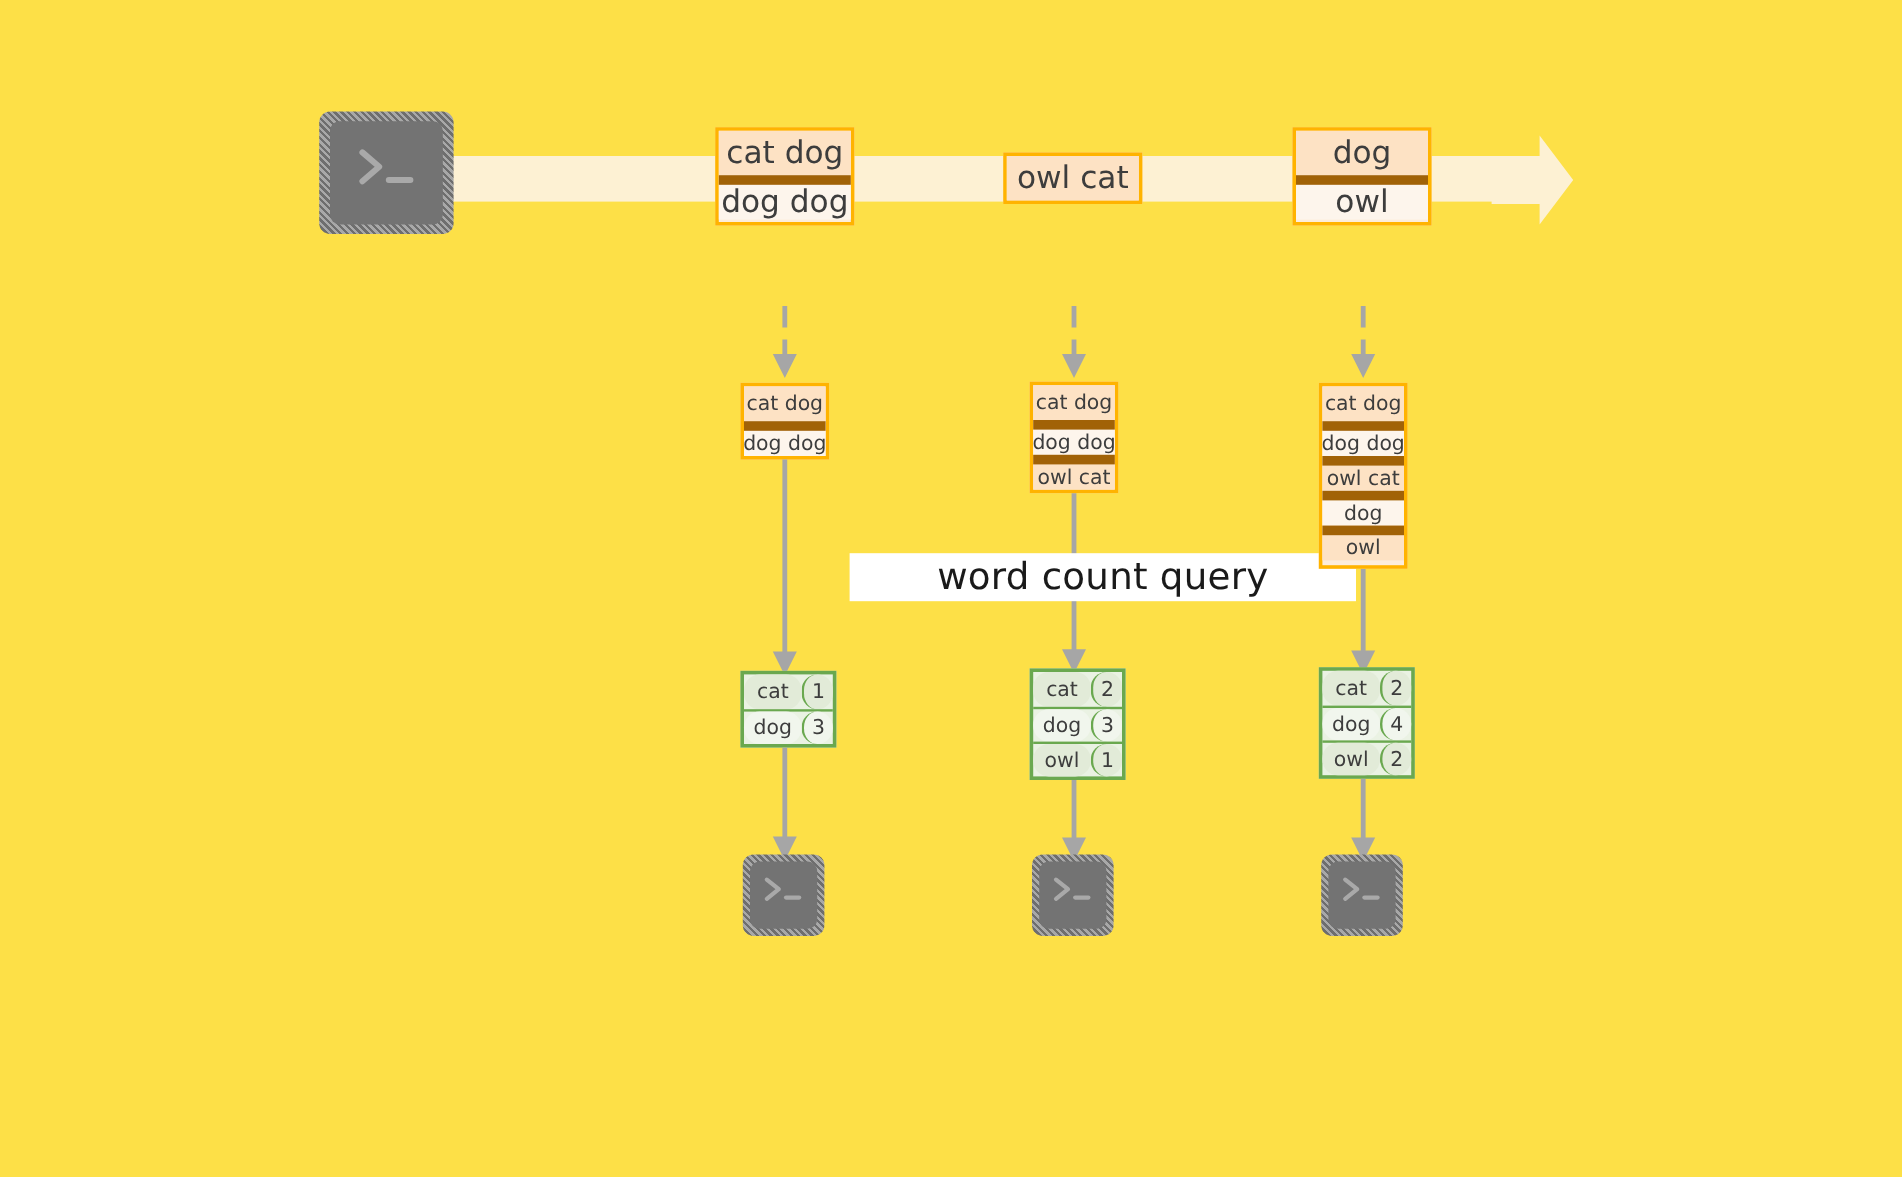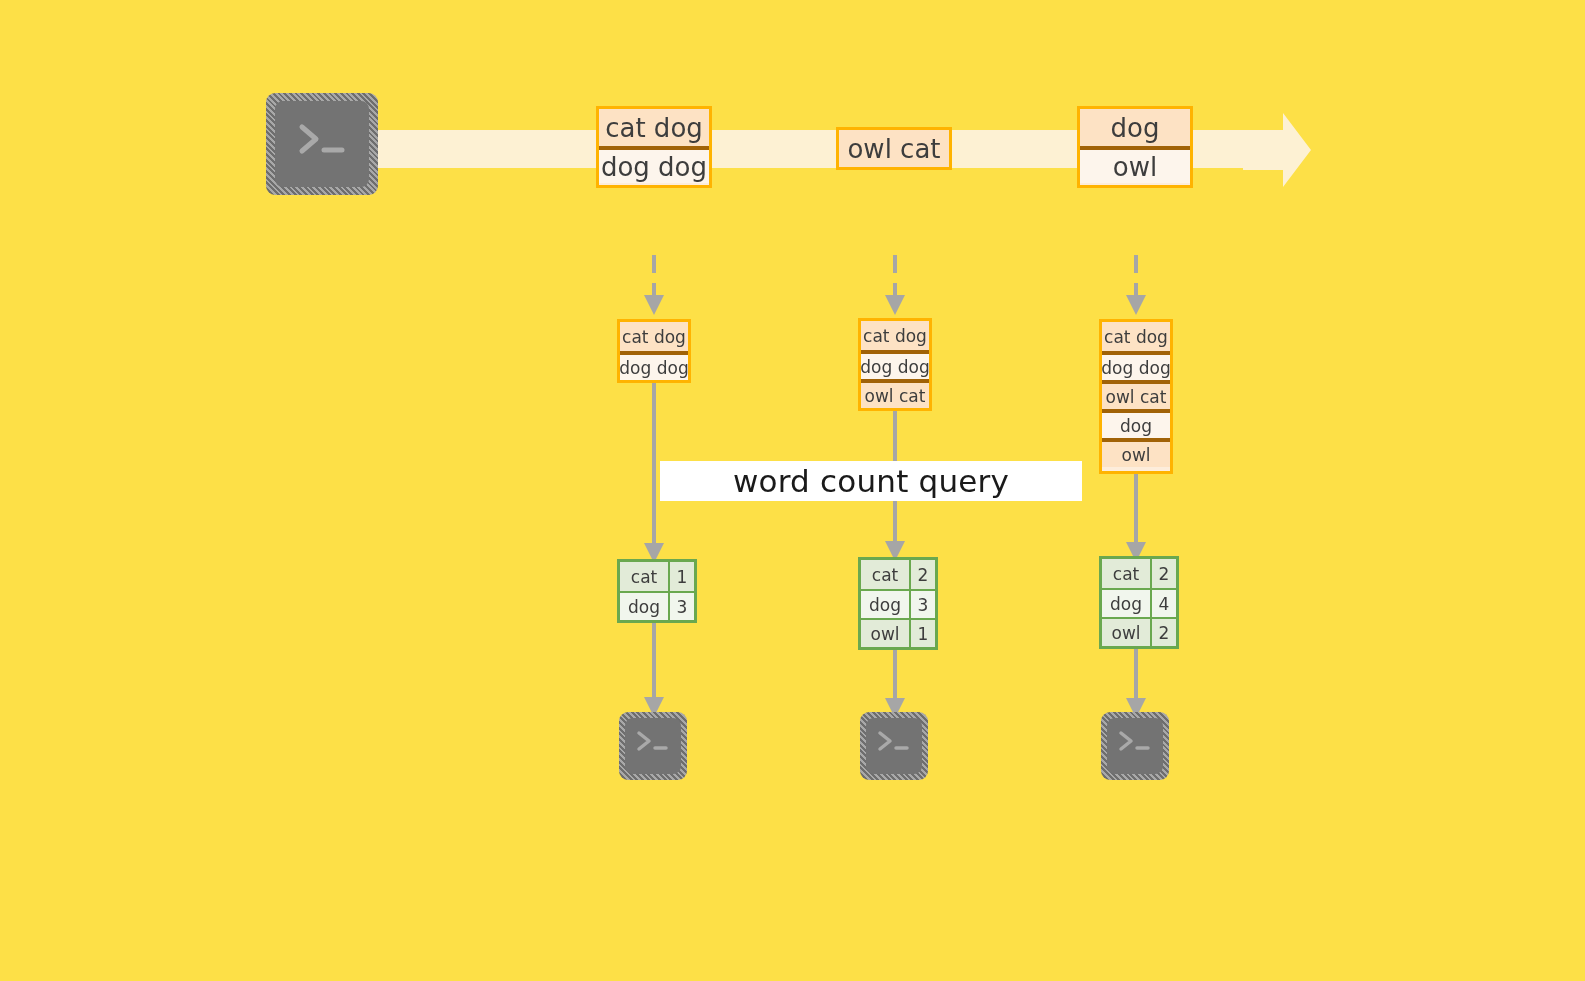--- a/index.html
+++ b/index.html
@@ -53,21 +53,21 @@
     box-sizing: border-box;
     display: flex;
     align-items: center;
     justify-content: center;
     color: #3d3d3d;
     white-space: nowrap;
     overflow: hidden;
   }
   .cell.dark  { background: #fde2c4; }
   .cell.light { background: #fdf5ec; }
-  .cell.sep   { border-top: 4px solid #a16207; }
+  .cell.sep   { border-top: 8px solid #a16207; }
 
   
   .box.big .cell { font-size: 26px; height: 37px; }
   
   .box.small .cell { font-size: 17px; height: 29px; }
 
   
   .gbox {
     position: absolute;
     box-sizing: border-box;
@@ -82,20 +82,21 @@
     box-sizing: border-box;
   }
   .grow.sep { border-top: 2px solid #6aa84f; }
   .gcell {
     box-sizing: border-box;
     display: flex;
     align-items: center;
     justify-content: center;
     font-size: 17px;
     color: #3d3d3d;
+    border-radius: 13px;
   }
   .gcell.key { width: 48px; }
   .gcell.val { width: 26px; border-left: 2px solid #6aa84f; }
   .grow.a .gcell { background: #e2ebd8; }
   .grow.b .gcell { background: #f1f6ed; }
 
   
   .arrow-svg { position: absolute; overflow: visible; }
 
   
@@ -232,21 +233,21 @@
   <svg class="arrow-svg" style="left:1122px; top:255px;" width="28" height="62" viewBox="0 0 28 62">
     <line x1="14" y1="0" x2="14" y2="42" stroke="#a6a6a6" stroke-width="4" stroke-dasharray="18 10"></line>
     <path d="M4 40 L24 40 L14 60 Z" fill="#a6a6a6"></path>
   </svg>
 
   <svg class="arrow-svg" style="left:1122px; top:474px;" width="28" height="90" viewBox="0 0 28 90">
     <line x1="14" y1="0" x2="14" y2="72" stroke="#a6a6a6" stroke-width="4"></line>
     <path d="M4 68 L24 68 L14 88 Z" fill="#a6a6a6"></path>
   </svg>
 
-  <div class="banner" style="left:660px; top:461px; width:422px; height:40px;">
+  <div class="banner" style="left:708px; top:461px; width:422px; height:40px;">
     <span>word count query</span>
   </div>
 
   <div class="box small" style="left:1099px; top:319px; width:74px; height:155px;">
     <div class="cell dark">cat dog</div>
     <div class="cell light sep">dog dog</div>
     <div class="cell dark sep">owl cat</div>
     <div class="cell light sep">dog</div>
     <div class="cell dark sep">owl</div>
   </div>

